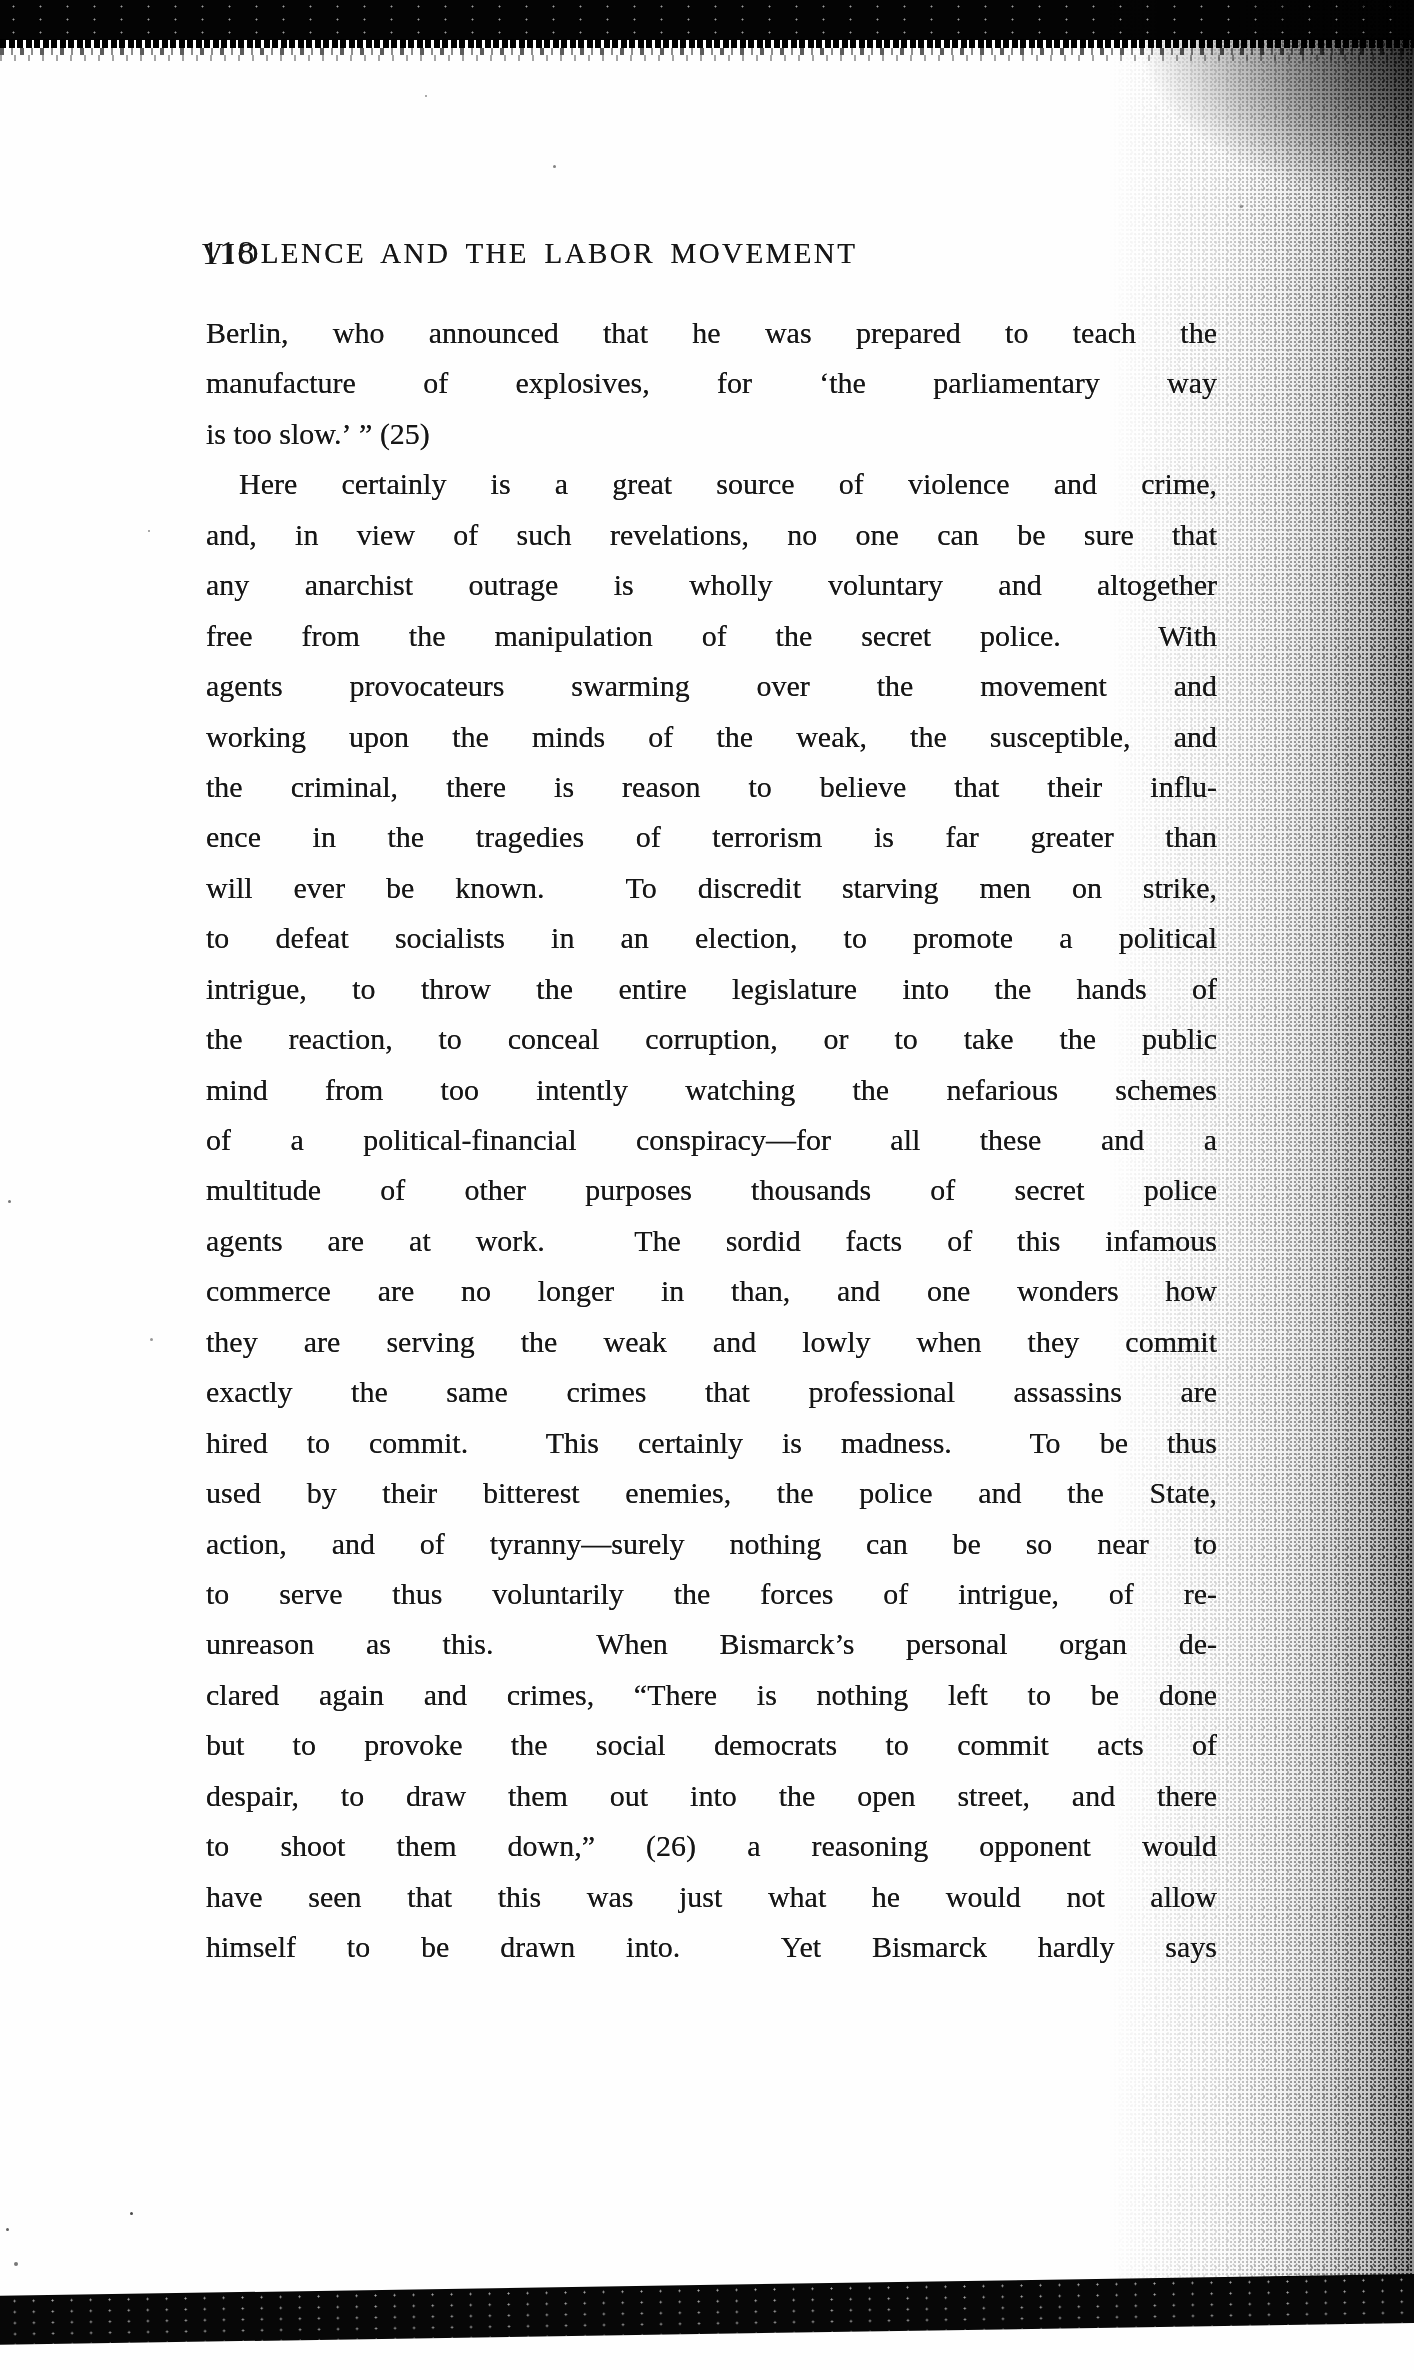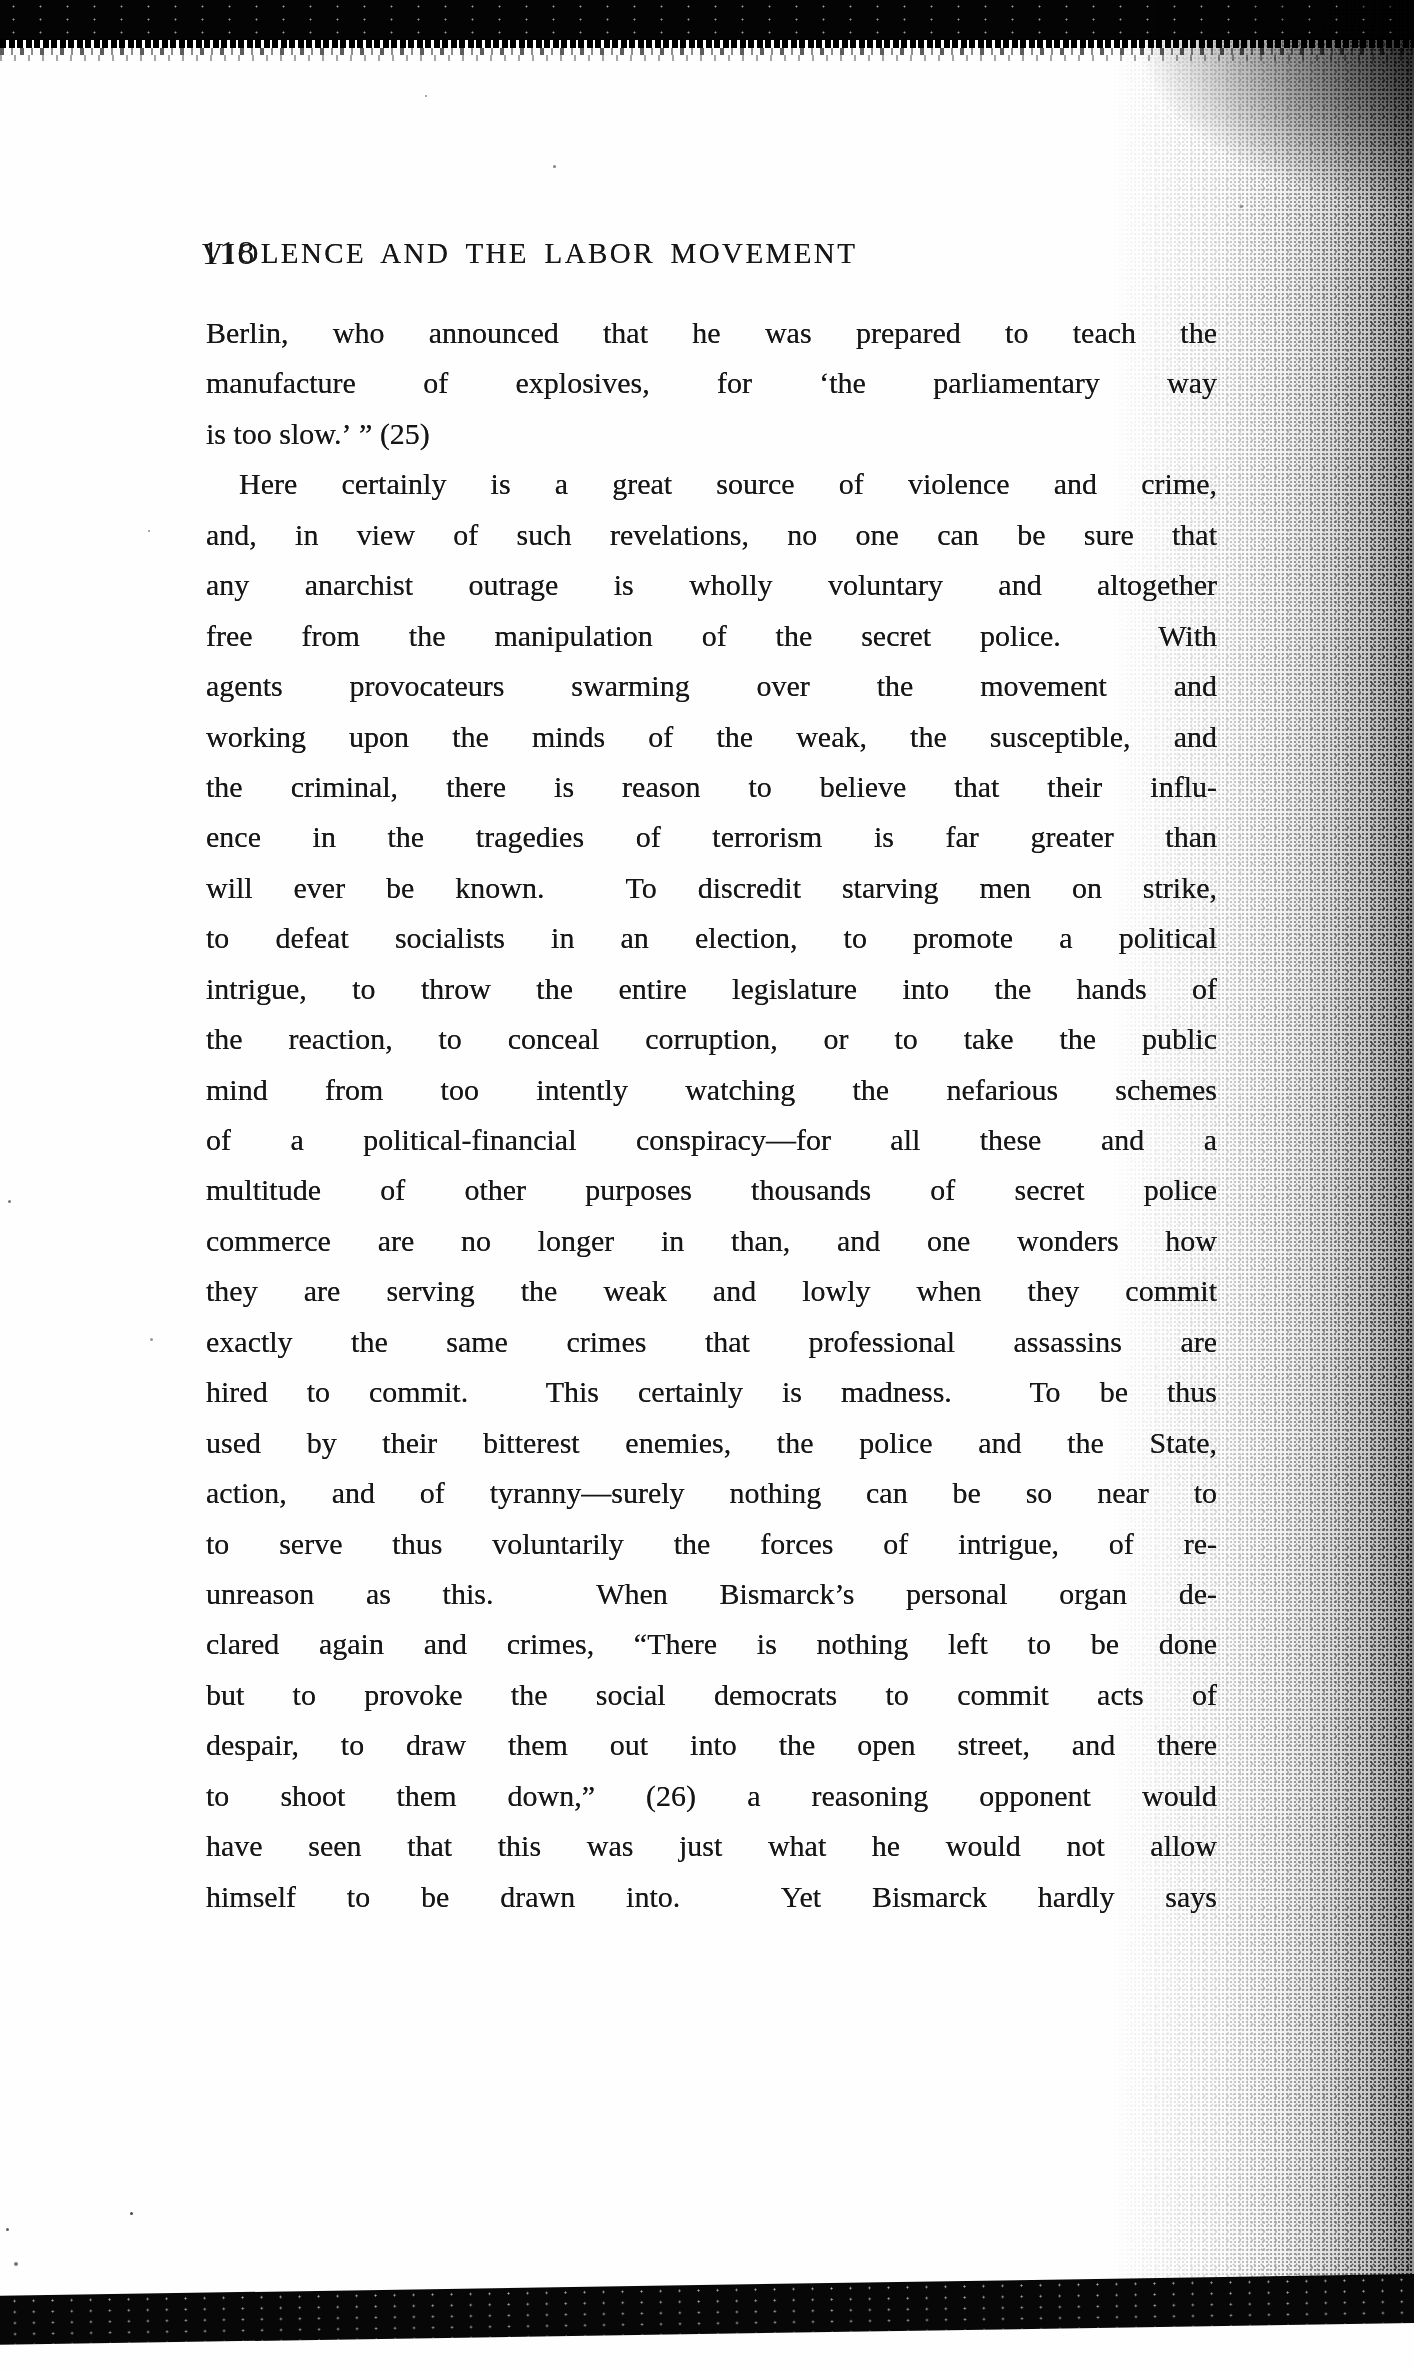--- a/index.html
+++ b/index.html
@@ -101,20 +101,21 @@
       <div class="line j"><span>working upon the minds of the weak, the susceptible, and</span></div>
       <div class="line j"><span>the criminal, there is reason to believe that their influ-</span></div>
       <div class="line j"><span>ence in the tragedies of terrorism is far greater than</span></div>
       <div class="line j"><span>will ever be known.&nbsp; To discredit starving men on strike,</span></div>
       <div class="line j"><span>to defeat socialists in an election, to promote a political</span></div>
       <div class="line j"><span>intrigue, to throw the entire legislature into the hands of</span></div>
       <div class="line j"><span>the reaction, to conceal corruption, or to take the public</span></div>
       <div class="line j"><span>mind from too intently watching the nefarious schemes</span></div>
       <div class="line j"><span>of a political-financial conspiracy—for all these and a</span></div>
       <div class="line j"><span>multitude of other purposes thousands of secret police</span></div>
+      <div class="line j"><span>agents are at work.&nbsp; The sordid facts of this infamous</span></div>
       <div class="line j"><span>commerce are no longer in than, and one wonders how</span></div>
       <div class="line j"><span>they are serving the weak and lowly when they commit</span></div>
       <div class="line j"><span>exactly the same crimes that professional assassins are</span></div>
       <div class="line j"><span>hired to commit.&nbsp; This certainly </span><span class="it">is</span><span> madness.&nbsp; To be thus</span></div>
       <div class="line j"><span>used by their bitterest enemies, the police and the State,</span></div>
       <div class="line j"><span>action, and of tyranny—surely nothing can be so near to</span></div>
       <div class="line j"><span>to serve thus voluntarily the forces of intrigue, of re-</span></div>
       <div class="line j"><span>unreason as this.&nbsp; When Bismarck’s personal organ de-</span></div>
       <div class="line j"><span>clared again and crimes, “There is nothing left to be done</span></div>
       <div class="line j"><span>but to provoke the social democrats to commit acts of</span></div>

